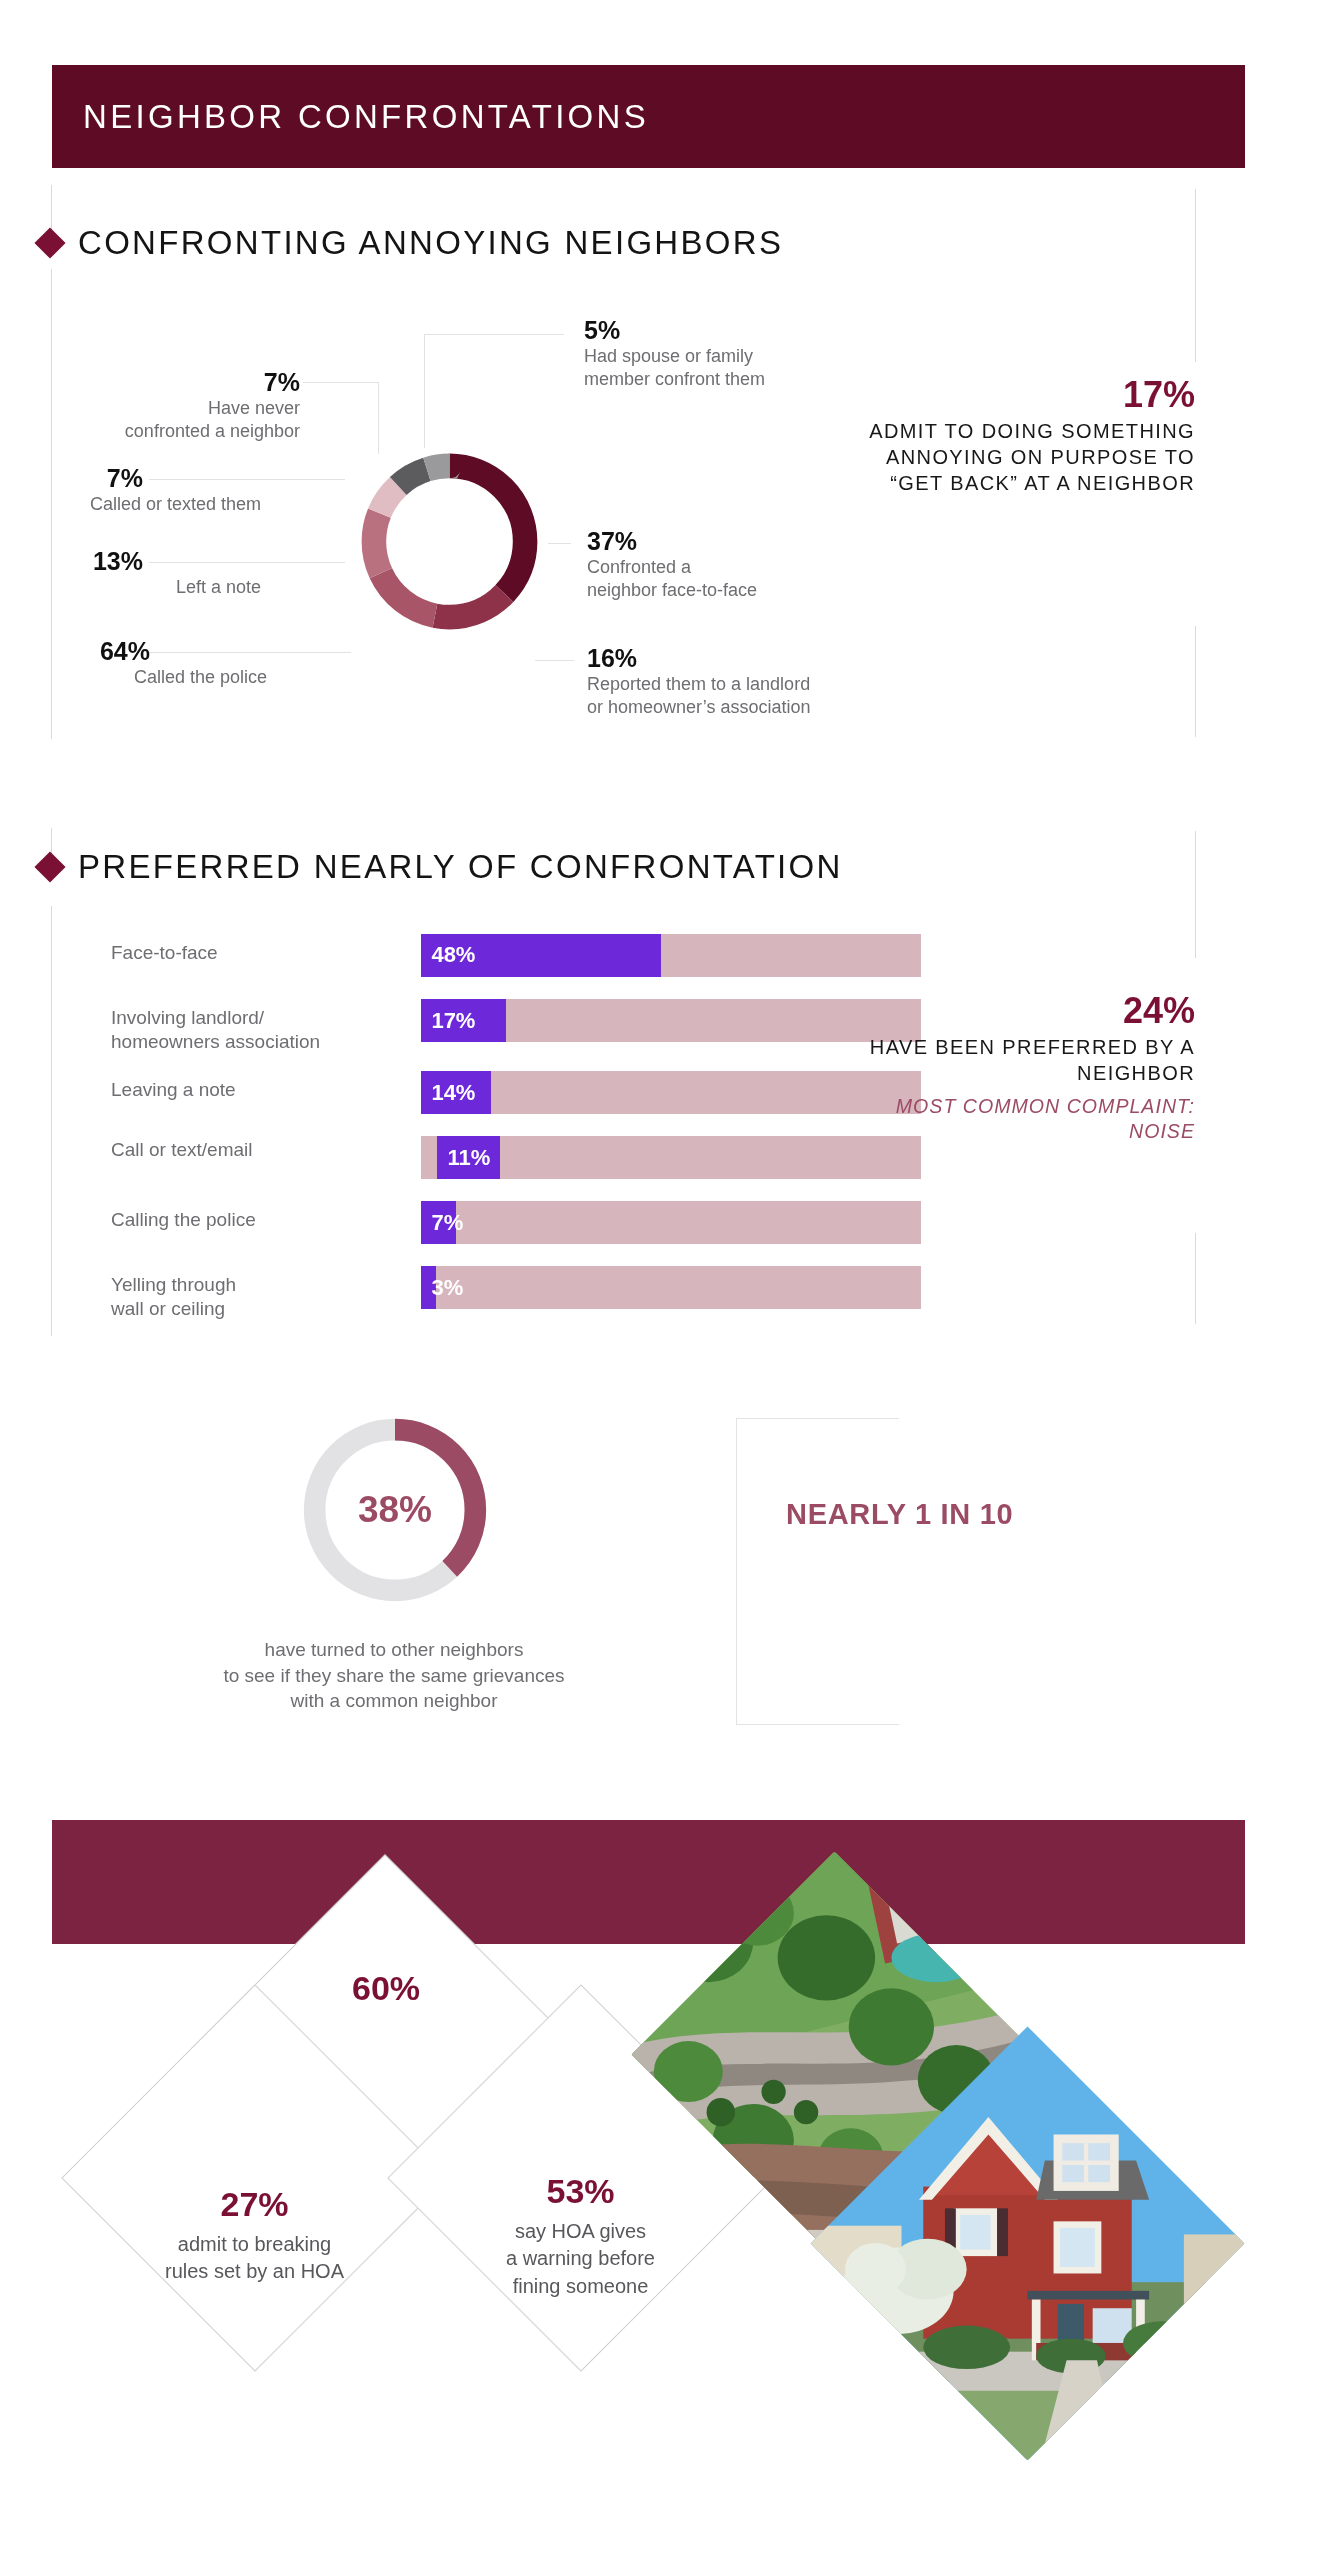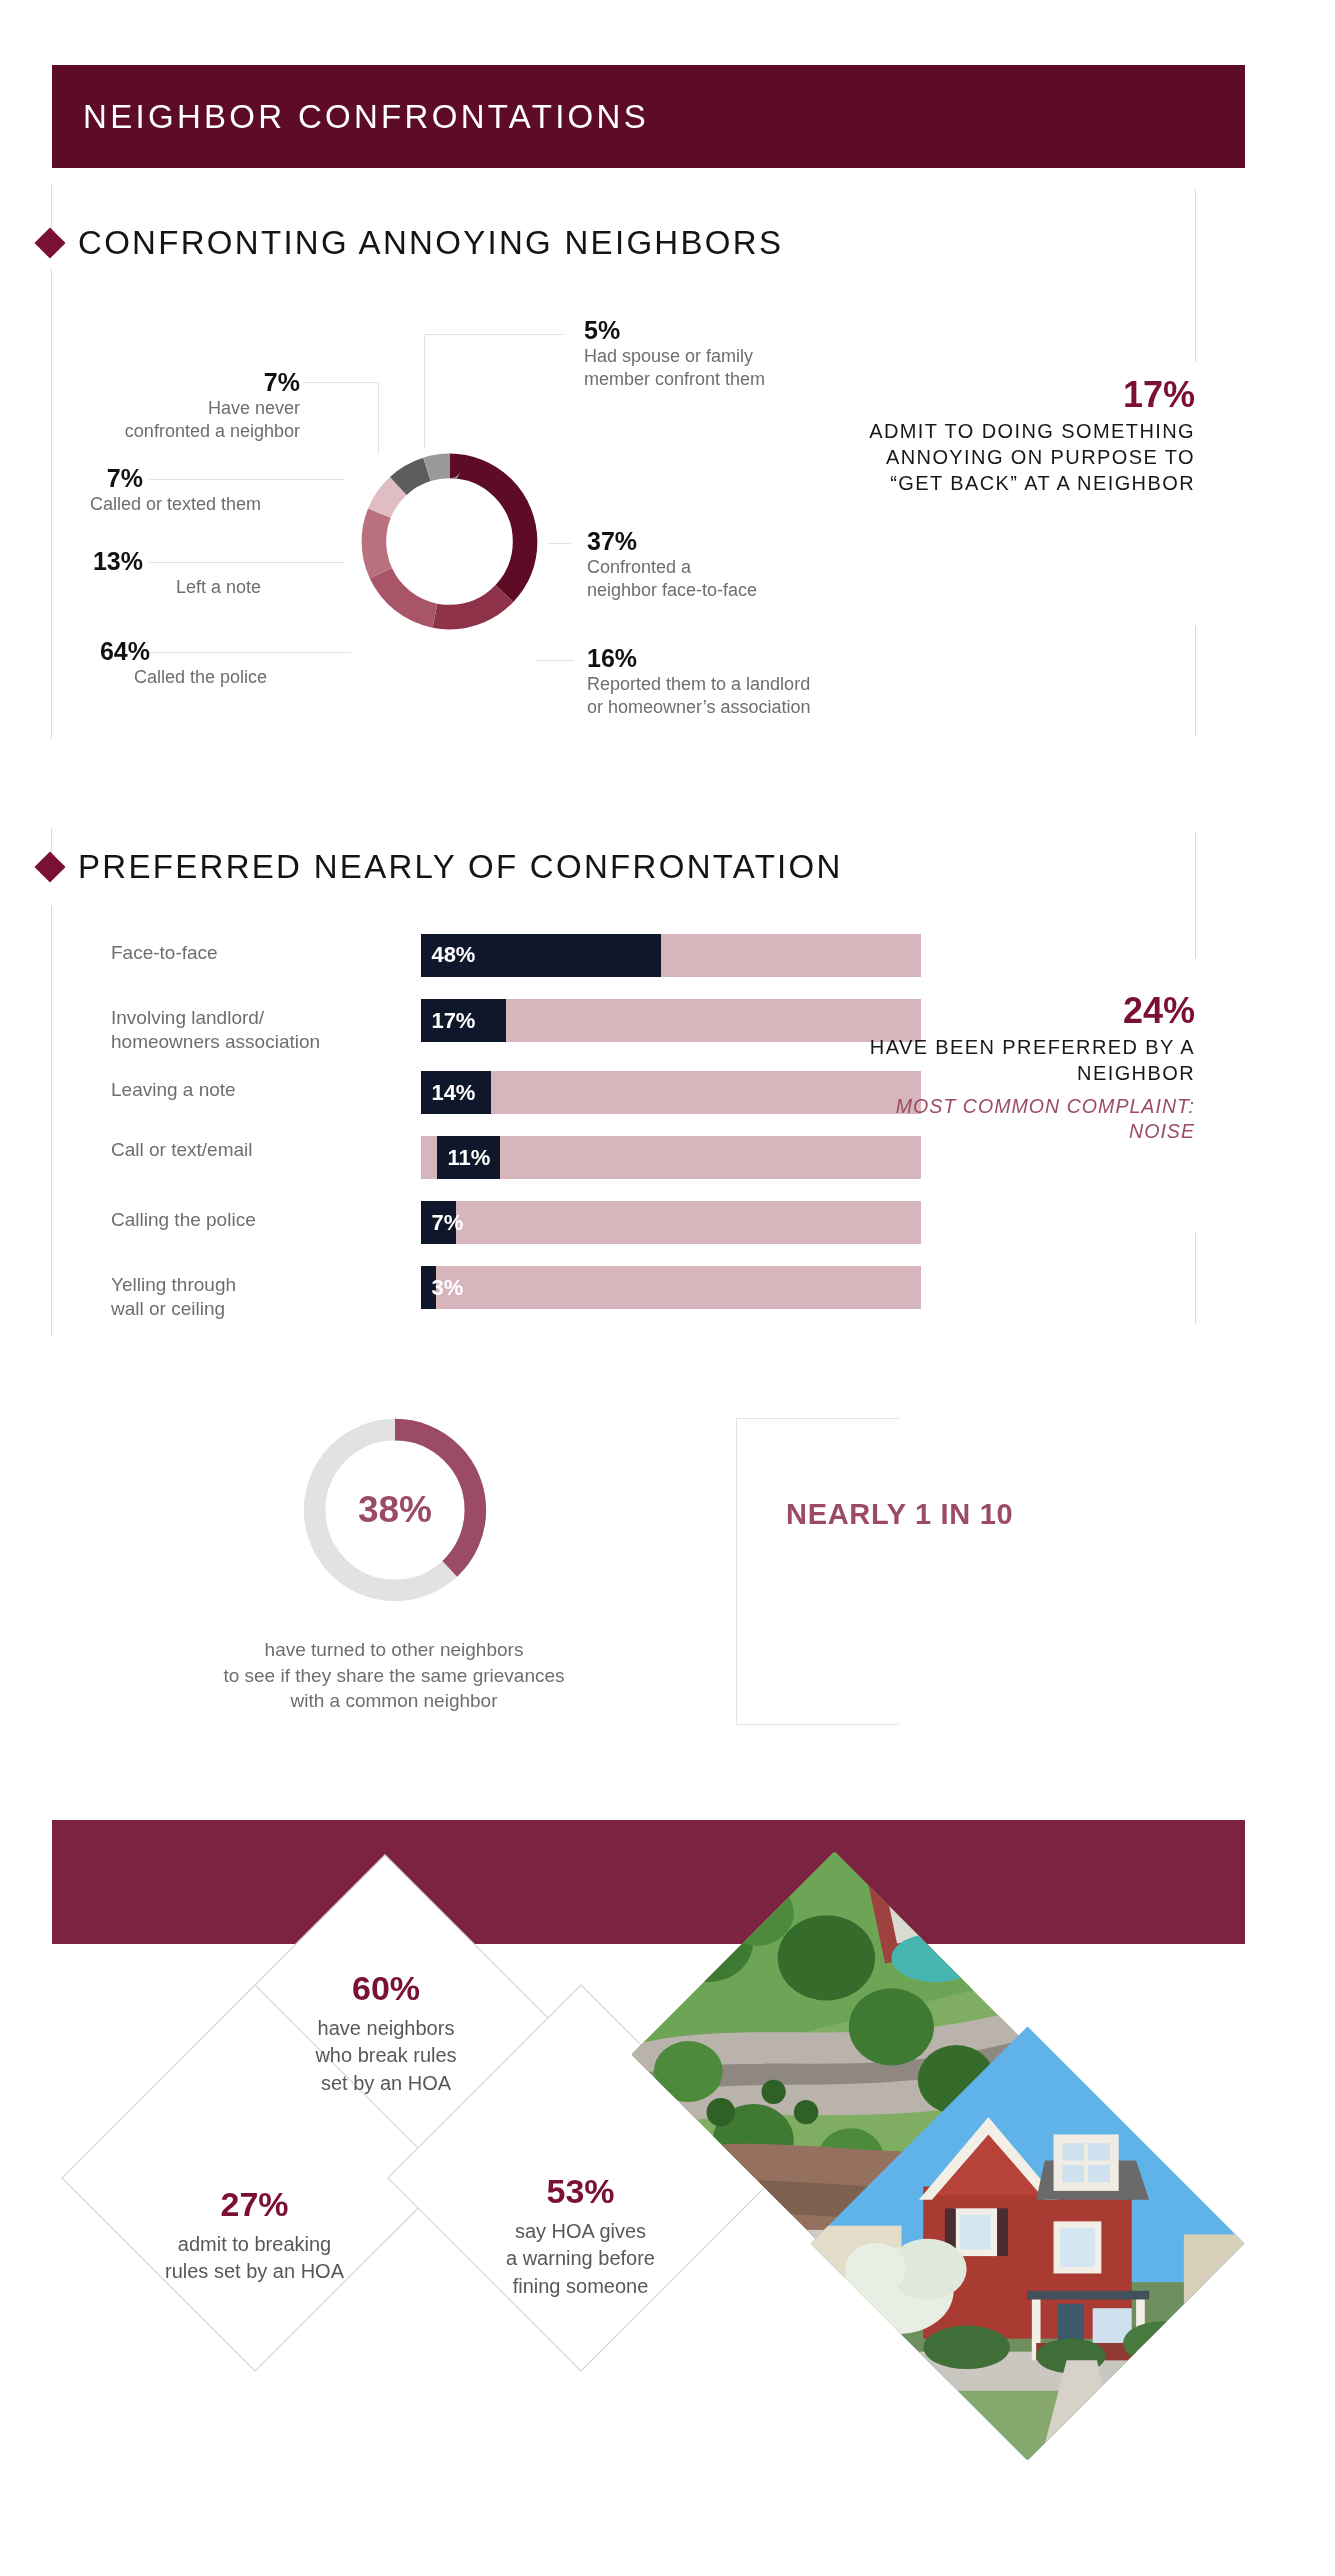--- a/index.html
+++ b/index.html
@@ -68,21 +68,21 @@
   }
 
   
   #bars{ position:absolute; left:0; top:929px; width:1336px; }
   .barrow{ position:relative; height:auto; }
   .barlabel{
     position:absolute; right:0; font-size:19px; color:#6e6e72;
     line-height:1.25; text-align:left; font-weight:300;
   }
   .track{ position:absolute; background:#d7b5bd; height:43px; }
-  .fill{ position:absolute; background:#0f172a; height:43px;
+  .fill{ position:absolute; background:#6d28d9; height:43px;
          display:flex; align-items:center; }
   .fill .v{ color:#fff; font-size:22px; font-weight:bold; padding-left:10.4px; white-space:nowrap;}
 
   
   #donut2wrap{ position:absolute; left:297px; top:1412px; width:196px; height:196px;}
   #donut2-center{
     position:absolute; inset:0; display:flex; align-items:center; justify-content:center;
     font-size:37px; font-weight:bold; color:#9b4b63;
   }
   #donut2-caption{
@@ -396,23 +396,20 @@
       <ellipse cx="120" cy="152" rx="16" ry="8" fill="#3f6e38"></ellipse>
       <ellipse cx="162" cy="146" rx="18" ry="10" fill="#477a3d"></ellipse>
 
       <polygon points="118,154 132,154 142,200 106,200" fill="#d6d2c8"></polygon>
     </svg>
   </div>
 </div>
 
 <div class="dia-content" style="left:288px; top:1969px; width:196px;">
   <span class="big cond">60%</span>
-  <span class="cap cond" style="white-space:pre-line">have neighbors
-who break rules
-set by an HOA</span>
 </div>
 
 <div class="dia-content" style="left:147px; top:2185px; width:215px;">
   <span class="big cond">27%</span>
   <span class="cap cond" style="white-space:pre-line">admit to breaking
 rules set by an HOA</span>
 </div>
 
 <div class="dia-content" style="left:473px; top:2172px; width:215px;">
   <span class="big cond">53%</span>

